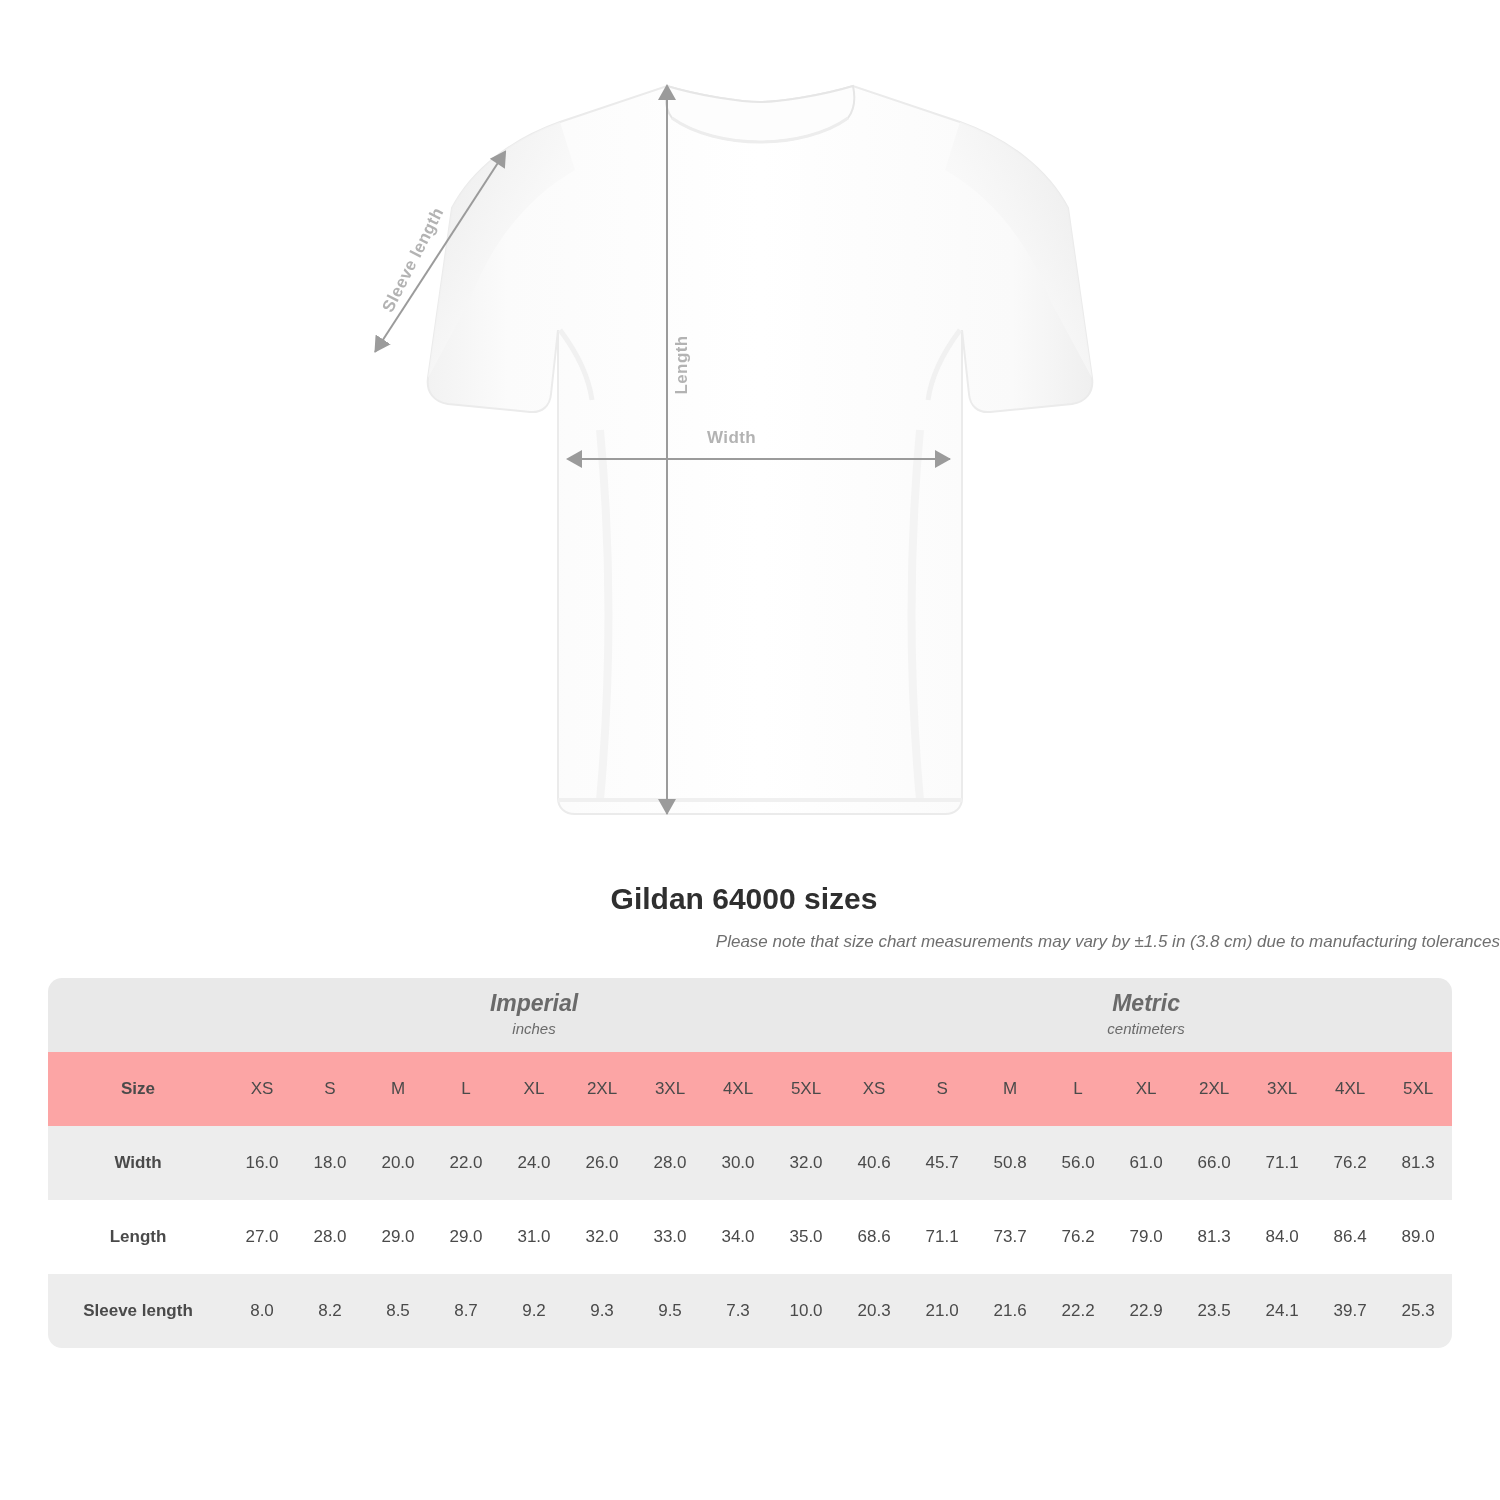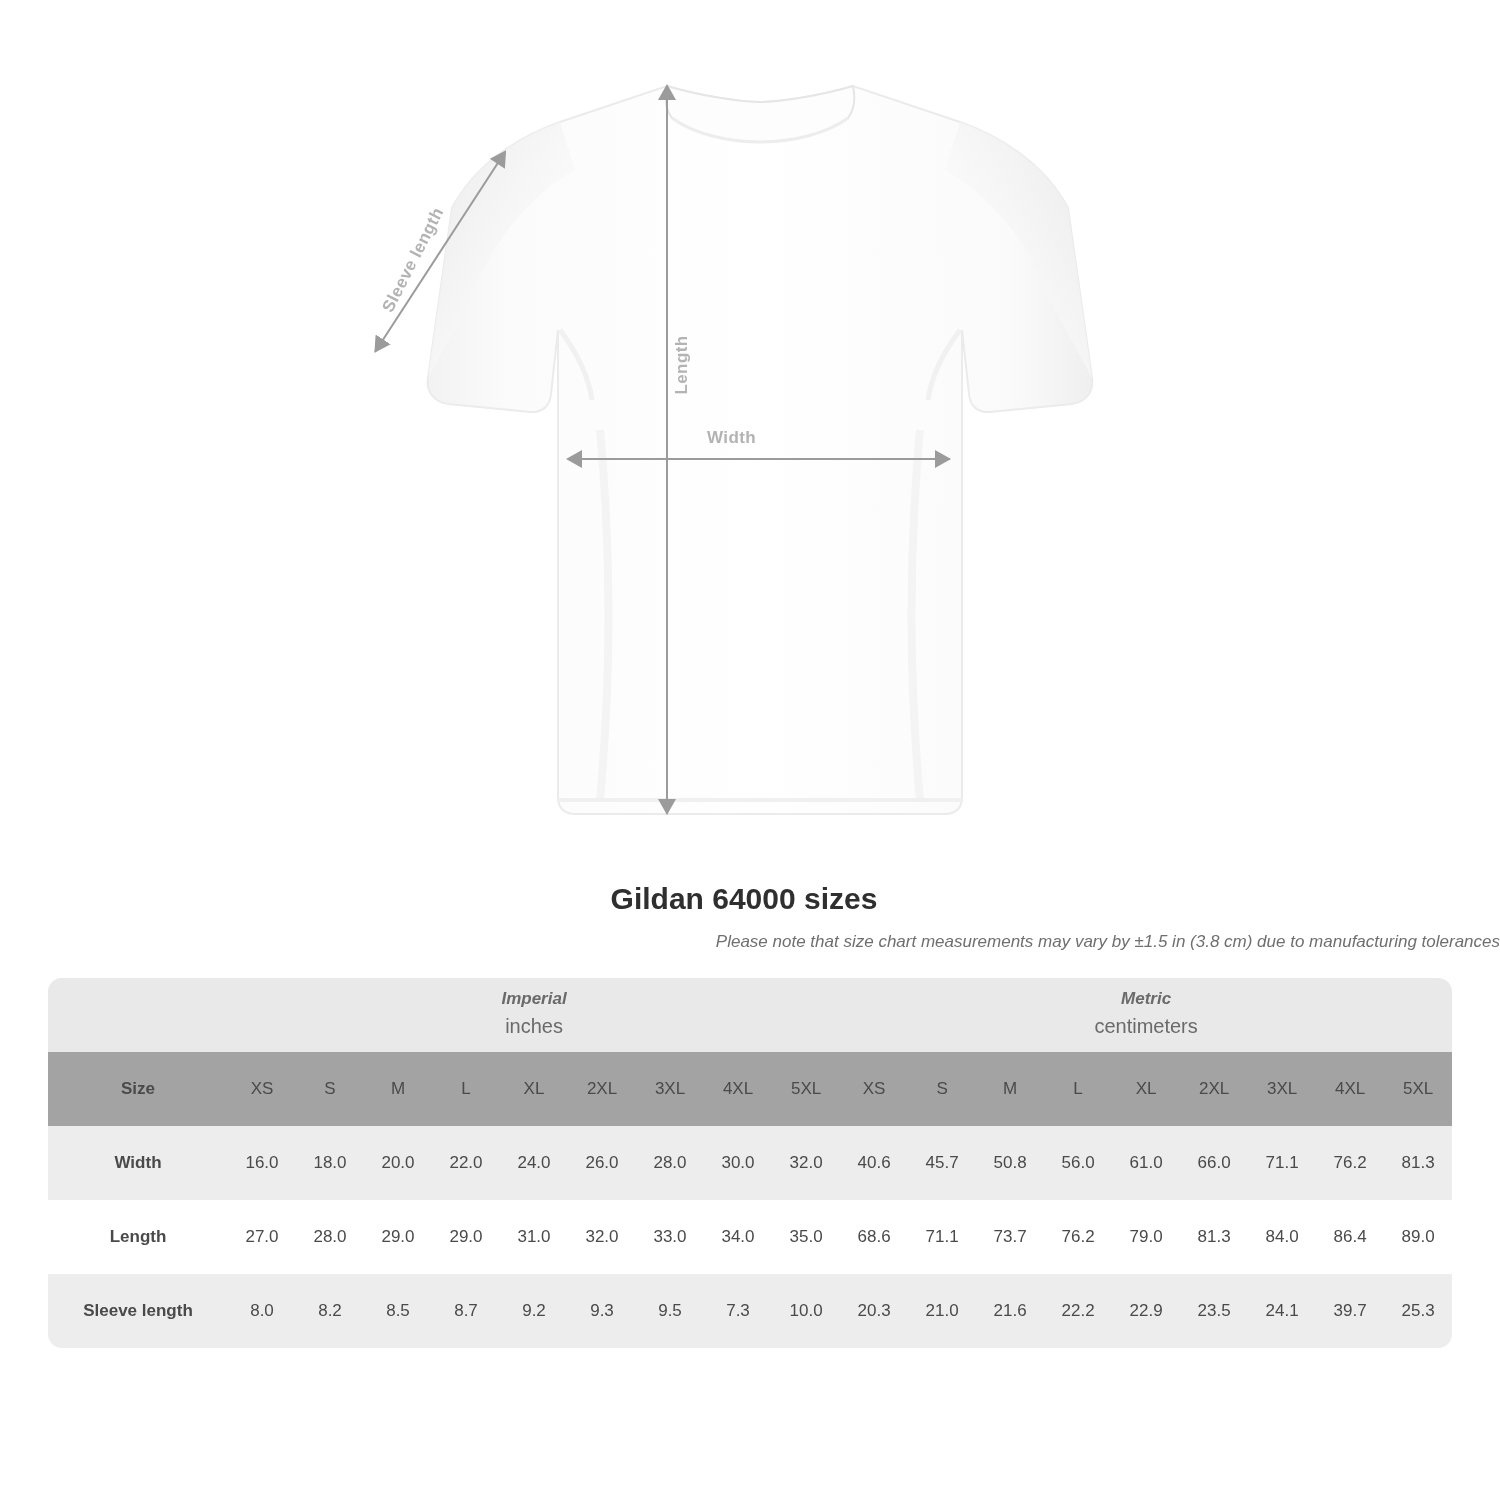--- a/index.html
+++ b/index.html
@@ -95,35 +95,36 @@
     padding: 0;
     height: 74px;
     vertical-align: middle;
     font-weight: normal;
   }
   .row-unitgroup td {
     background: #e9e9e9;
     height: 110px;
   }
   .unit-title {
-    font-size: 17px;
+    font-size: 23px;
     font-weight: bold;
     font-style: italic;
     color: #6a6a6a;
     line-height: 1.25;
     text-align: center;
   }
   .unit-sub {
-    font-size: 20px;
+    font-size: 15px;
+    font-style: italic;
     color: #6a6a6a;
     line-height: 1.6;
     text-align: center;
   }
   .row-sizes td {
-    background: #a3a3a3;
+    background: #fca5a5;
     font-weight: bold;
     color: #555;
     font-size: 17px;
   }
   .row-sizes td.rowhead,
   .row-data td.rowhead {
     font-weight: bold;
     color: #4a4a4a;
     font-size: 17px;
   }

